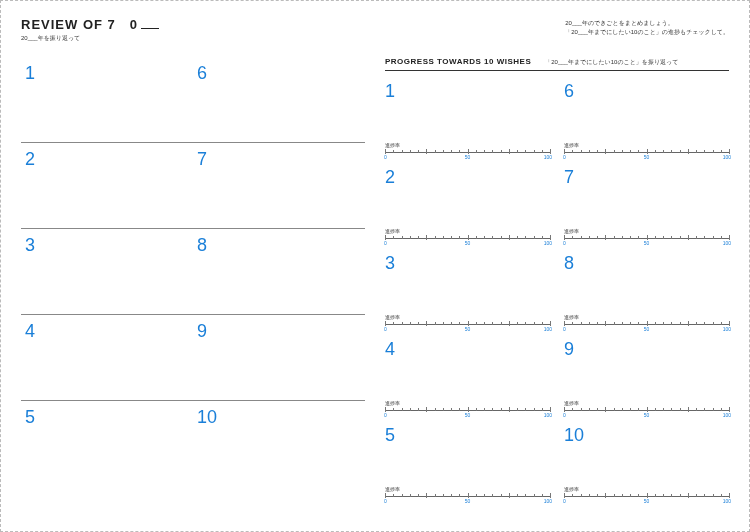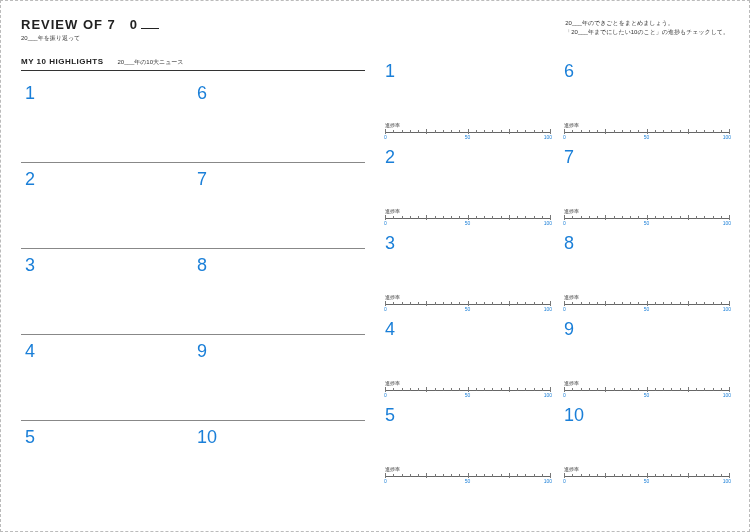--- a/index.html
+++ b/index.html
@@ -51,24 +51,20 @@
     <div class="subtitle">20___年を振り返って</div>
   </div>
   <div class="header-right">
     <div>20___年のできごとをまとめましょう。</div>
     <div>「20___年までにしたい10のこと」の進捗もチェックして。</div>
   </div>
 </div>
 
 <div class="spread">
   <div class="page">
-    <div class="section-head">
-      <div class="section-title">MY 10 HIGHLIGHTS</div>
-      <div class="section-sub">20___年の10大ニュース</div>
-    </div>
     <div class="grid-hl" id="grid-hl">
         <div class="hl-cell">
           <div class="num">1</div>
         </div>
         <div class="hl-cell">
           <div class="num">6</div>
         </div>
         <div class="hl-cell">
           <div class="num">2</div>
         </div>
@@ -90,20 +86,24 @@
         <div class="hl-cell">
           <div class="num">5</div>
         </div>
         <div class="hl-cell">
           <div class="num">10</div>
         </div>
       </div>
   </div>
 
   <div class="page">
+    <div class="section-head">
+      <div class="section-title">PROGRESS TOWARDS 10 WISHES</div>
+      <div class="section-sub">「20___年までにしたい10のこと」を振り返って</div>
+    </div>
     <div class="grid-pw" id="grid-pw">
         <div class="pw-cell">
           <div class="pw-top">
             <div class="num">1</div>
           </div>
           <div class="scale-wrap">
             <div class="scale-label">進捗率</div>
             <div class="scale">
               <div class="scale-line"></div>
               <div class="tick" style="left: 0%;"></div>

